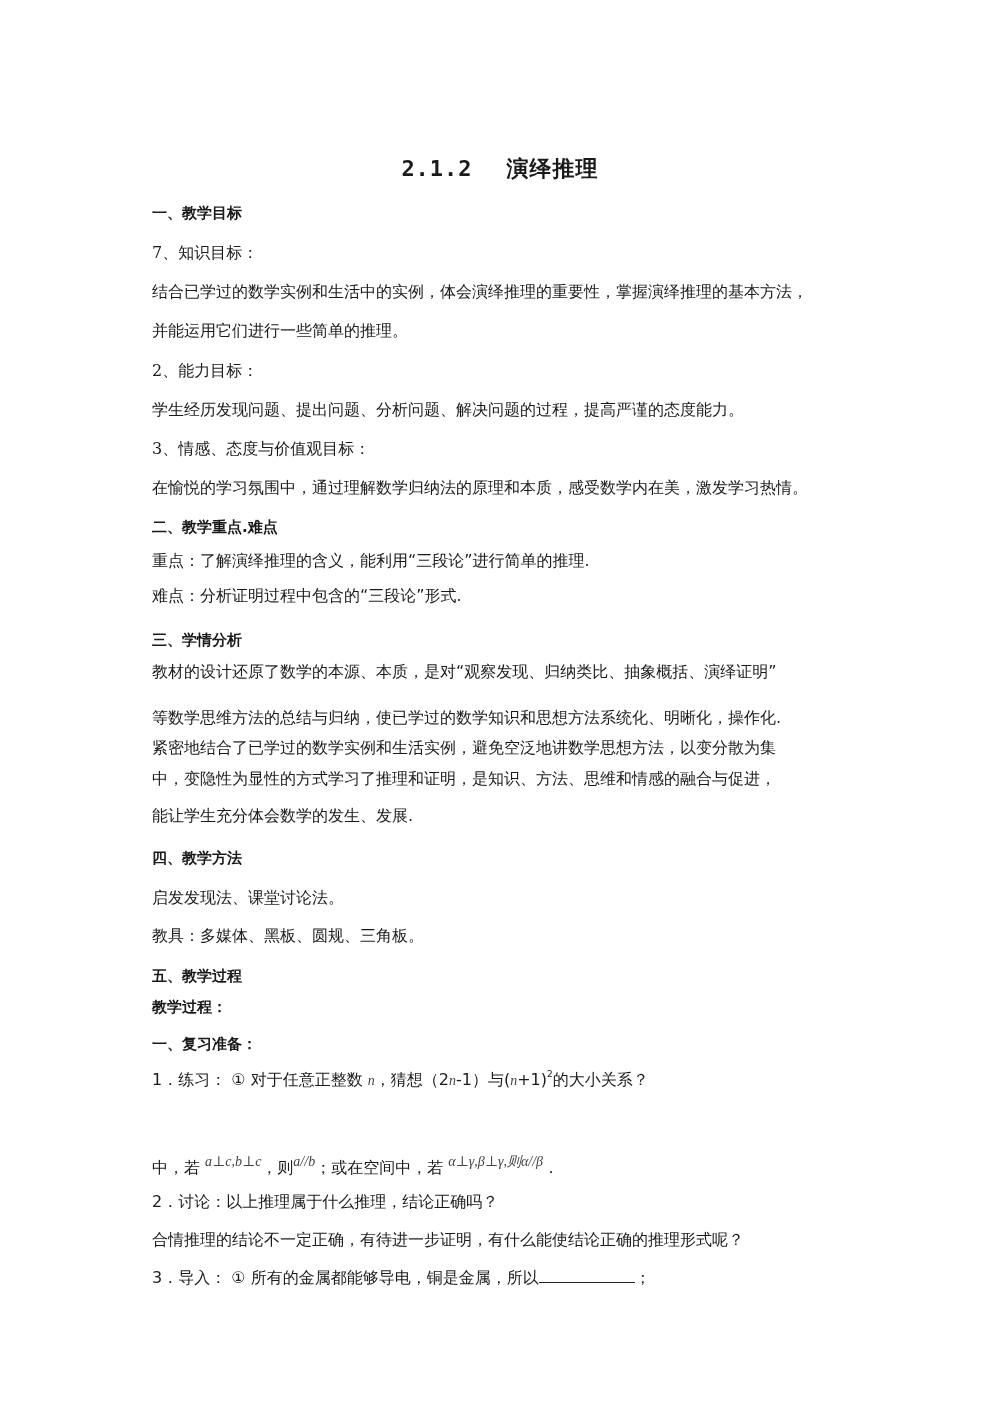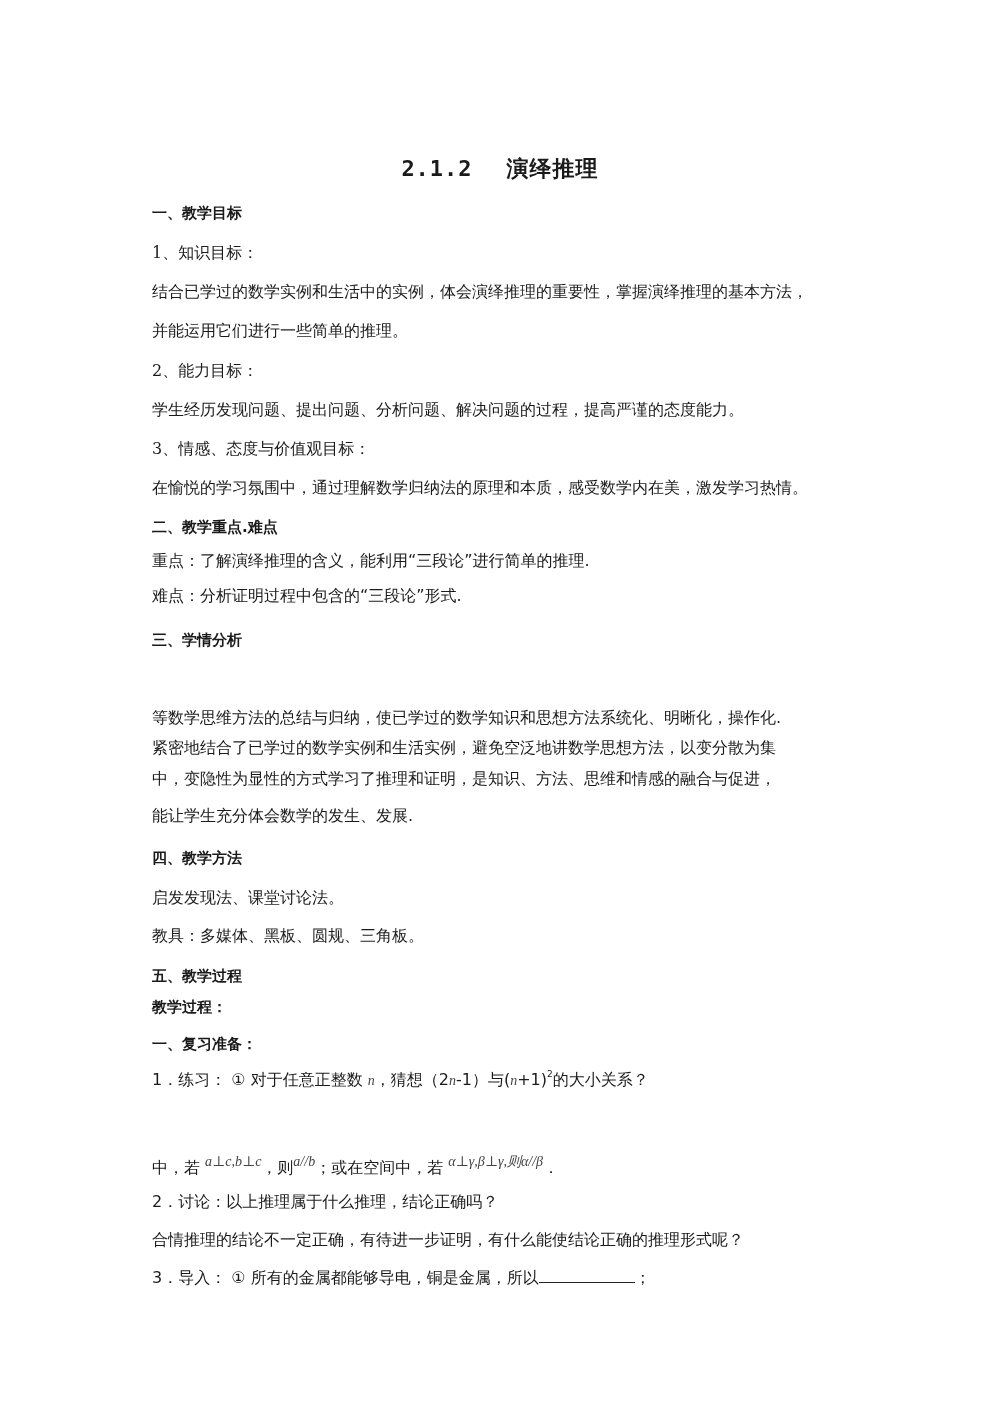--- a/index.html
+++ b/index.html
@@ -25,33 +25,34 @@
 </head>
 <body>
 
 <div class="page">
 
   <div class="title">
     <span class="num">2.1.2</span><span class="sans">演绎推理</span>
   </div>
 
   <div class="line h" style="top:183px">一、教学目标</div>
-  <div class="line" style="top:223px">1、知识目标：</div>
+  <div class="line" style="top:223px">7、知识目标：</div>
   <div class="line" style="top:262px">结合已学过的数学实例和生活中的实例，体会演绎推理的重要性，掌握演绎推理的基本方法，</div>
   <div class="line" style="top:301px">并能运用它们进行一些简单的推理。</div>
   <div class="line" style="top:341px">2、能力目标：</div>
   <div class="line" style="top:380px">学生经历发现问题、提出问题、分析问题、解决问题的过程，提高严谨的态度能力。</div>
   <div class="line" style="top:419px">3、情感、态度与价值观目标：</div>
   <div class="line" style="top:458px">在愉悦的学习氛围中，通过理解数学归纳法的原理和本质，感受数学内在美，激发学习热情。</div>
 
   <div class="line h" style="top:497px">二、教学重点.难点</div>
   <div class="line sans" style="top:531px">重点：了解演绎推理的含义，能利用“三段论”进行简单的推理.</div>
   <div class="line sans" style="top:566px">难点：分析证明过程中包含的“三段论”形式.</div>
 
   <div class="line h" style="top:610px">三、学情分析</div>
+  <div class="line sans" style="top:642px">教材的设计还原了数学的本源、本质，是对“观察发现、归纳类比、抽象概括、演绎证明”</div>
   <div class="line sans" style="top:688px">等数学思维方法的总结与归纳，使已学过的数学知识和思想方法系统化、明晰化，操作化.</div>
   <div class="line sans" style="top:718px">紧密地结合了已学过的数学实例和生活实例，避免空泛地讲数学思想方法，以变分散为集</div>
   <div class="line sans" style="top:749px">中，变隐性为显性的方式学习了推理和证明，是知识、方法、思维和情感的融合与促进，</div>
   <div class="line sans" style="top:786px">能让学生充分体会数学的发生、发展.</div>
 
   <div class="line h" style="top:828px">四、教学方法</div>
   <div class="line sans" style="top:868px">启发发现法、课堂讨论法。</div>
   <div class="line sans" style="top:906px">教具：多媒体、黑板、圆规、三角板。</div>
 
   <div class="line h" style="top:946px">五、教学过程</div>

